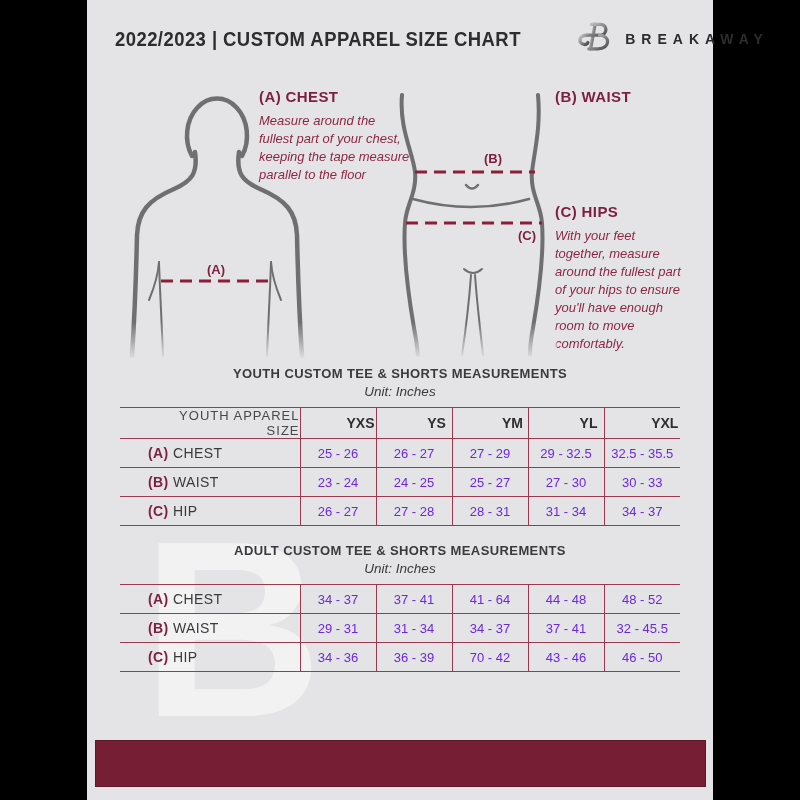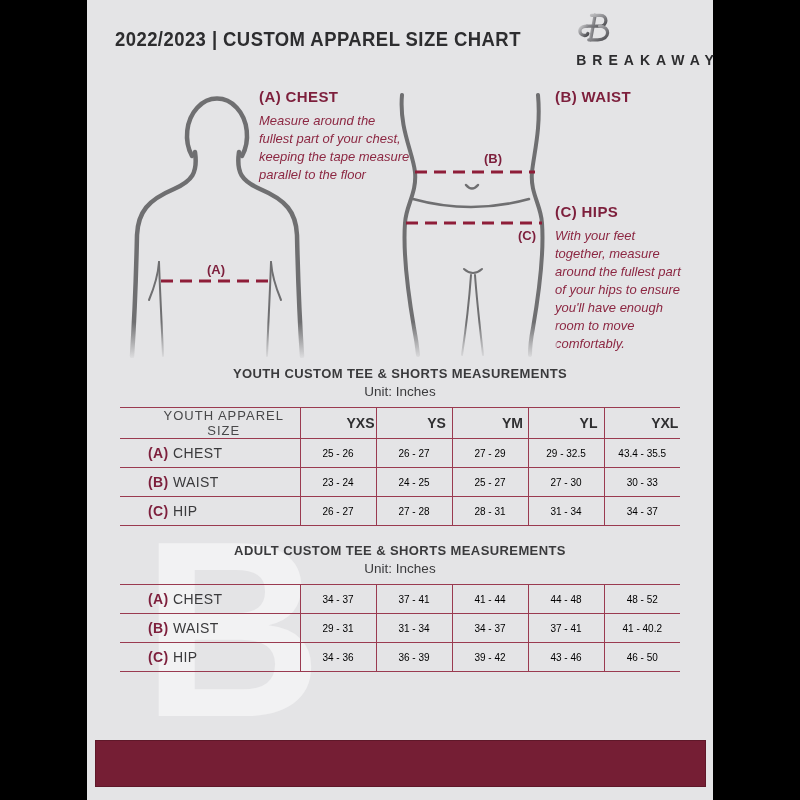--- a/index.html
+++ b/index.html
@@ -6,47 +6,47 @@
   html,body { width:800px; height:800px; }
   body { background:#000; font-family:"Liberation Sans", sans-serif; position:relative; overflow:hidden; }
 
   .page { position:absolute; left:87px; top:0; width:626px; height:800px; background:#e4e4e6; }
 
   
   .header { position:absolute; top:18px; left:28px; right:6px; height:42px;
             display:flex; align-items:center; justify-content:space-between; }
   .doc-title { font-size:21px; font-weight:bold; color:#2d2d2f; letter-spacing:.5px;
                transform:scaleX(.88); transform-origin:left center; white-space:nowrap; }
-  .brand { display:flex; gap:2px;flex-direction:column; }
+  .brand { display:flex; align-items:center; gap:9px; }
   .brand-name { font-size:14px; font-weight:bold; color:#2d2d2f; letter-spacing:6px; }
 
   
   .diagram { position:absolute; top:85px; left:0; width:626px; height:282px; }
   .fig { position:absolute; }
   .instr { position:absolute; }
   .instr h3 { font-size:15px; font-weight:bold; color:#7d1f3c; letter-spacing:.4px; margin-bottom:7px; }
   .instr p { font-size:13px; font-style:italic; color:#8c2742; line-height:1.38; }
   .fade { position:absolute; left:0; top:237px; width:470px; height:45px;
           background:linear-gradient(to bottom, rgba(228,228,230,0) 0%, #e4e4e6 85%); pointer-events:none; }
 
   
   .section { position:absolute; left:33px; width:560px; z-index:1; }
   .sec-title { text-align:center; font-size:13px; font-weight:bold; color:#3a3a3c; letter-spacing:.4px; }
-  .sec-unit { text-align:center; font-size:13.5px; color:#3a3a3c; margin-top:3px; }
+  .sec-unit { text-align:center; font-size:13.5px; font-style:italic; color:#3a3a3c; margin-top:3px; }
   table { border-collapse:collapse; width:560px; margin-top:8px; table-layout:fixed; }
   col.c0 { width:180px; } col.cn { width:76px; }
   tr > * { border-top:1px solid #9a3a50; border-bottom:1px solid #9a3a50; }
   tr > * + * { border-left:1px solid #9a3a50; }
   th, td { height:29px; font-weight:normal; text-align:center; vertical-align:middle; }
-  th.first { height:30px; text-align:center; padding-left:28px; font-size:13px;
+  th.first { height:30px; text-align:right; padding-left:28px; font-size:13px;
              letter-spacing:1px; color:#48484a; }
   th.size { font-size:14px; font-weight:bold; color:#2f2f31;padding-left:45px; }
   td.row-label { text-align:left; padding-left:28px; font-size:14px; color:#3a3a3c; letter-spacing:.4px; }
   td.row-label .pfx { font-weight:bold; color:#7d1f3c; }
-  td.val { font-size:10px; color:#000000; }
+  td.val { font-size:13px; color:#6d28d9; }
 
   
   .watermark { position:absolute; left:55px; top:505px; font-size:250px; font-weight:bold;
                color:rgba(255,255,255,.5); z-index:0; line-height:1; }
   .footer-bar { position:absolute; left:8px; top:740px; width:611px; height:47px;
                 background:#751e34; border:1px solid #5f1829; z-index:2; }
 
   svg text.mlabel { font-family:"Liberation Sans", sans-serif; font-size:13px; font-weight:bold; fill:#7d1f3c; }
 </style>
 </head>
@@ -153,21 +153,21 @@
         <th class="size">YM</th>
         <th class="size">YL</th>
         <th class="size">YXL</th>
       </tr>
       <tr>
         <td class="row-label"><span class="pfx">(A)</span> <span>CHEST</span></td>
         <td class="val">25 - 26</td>
         <td class="val">26 - 27</td>
         <td class="val">27 - 29</td>
         <td class="val">29 - 32.5</td>
-        <td class="val">43.4 - 35.5</td>
+        <td class="val">32.5 - 35.5</td>
       </tr>
       <tr>
         <td class="row-label"><span class="pfx">(B)</span> <span>WAIST</span></td>
         <td class="val">23 - 24</td>
         <td class="val">24 - 25</td>
         <td class="val">25 - 27</td>
         <td class="val">27 - 30</td>
         <td class="val">30 - 33</td>
       </tr>
       <tr>
@@ -192,37 +192,37 @@
           <col class="cn">
           <col class="cn">
           <col class="cn">
           <col class="cn">
         </colgroup>
       <tbody>
       <tr>
         <td class="row-label"><span class="pfx">(A)</span> <span>CHEST</span></td>
         <td class="val">34 - 37</td>
         <td class="val">37 - 41</td>
-        <td class="val">41 - 44</td>
+        <td class="val">41 - 64</td>
         <td class="val">44 - 48</td>
         <td class="val">48 - 52</td>
       </tr>
       <tr>
         <td class="row-label"><span class="pfx">(B)</span> <span>WAIST</span></td>
         <td class="val">29 - 31</td>
         <td class="val">31 - 34</td>
         <td class="val">34 - 37</td>
         <td class="val">37 - 41</td>
-        <td class="val">41 - 40.2</td>
+        <td class="val">32 - 45.5</td>
       </tr>
       <tr>
         <td class="row-label"><span class="pfx">(C)</span> <span>HIP</span></td>
         <td class="val">34 - 36</td>
         <td class="val">36 - 39</td>
-        <td class="val">39 - 42</td>
+        <td class="val">70 - 42</td>
         <td class="val">43 - 46</td>
         <td class="val">46 - 50</td>
       </tr>
     </tbody>
       </table>
   </div>
 
   <div class="footer-bar"></div>
 </div>
 

